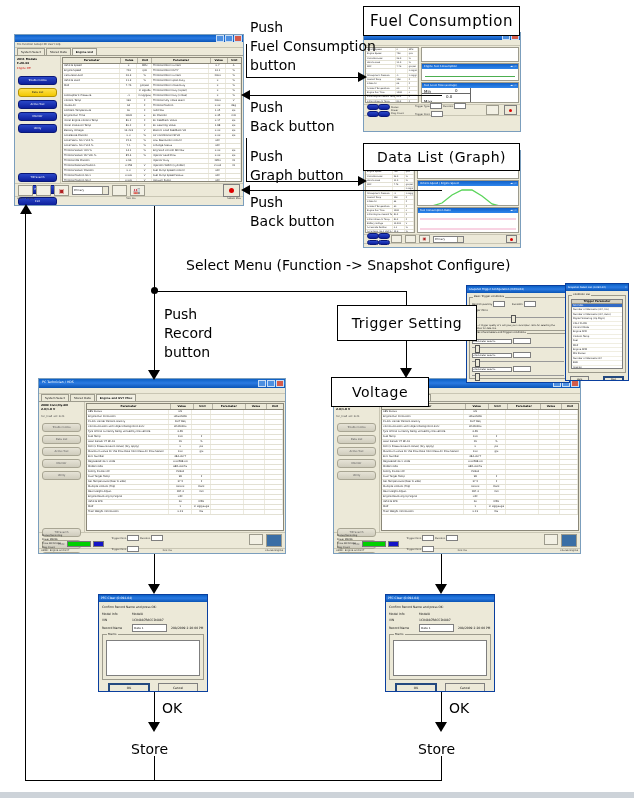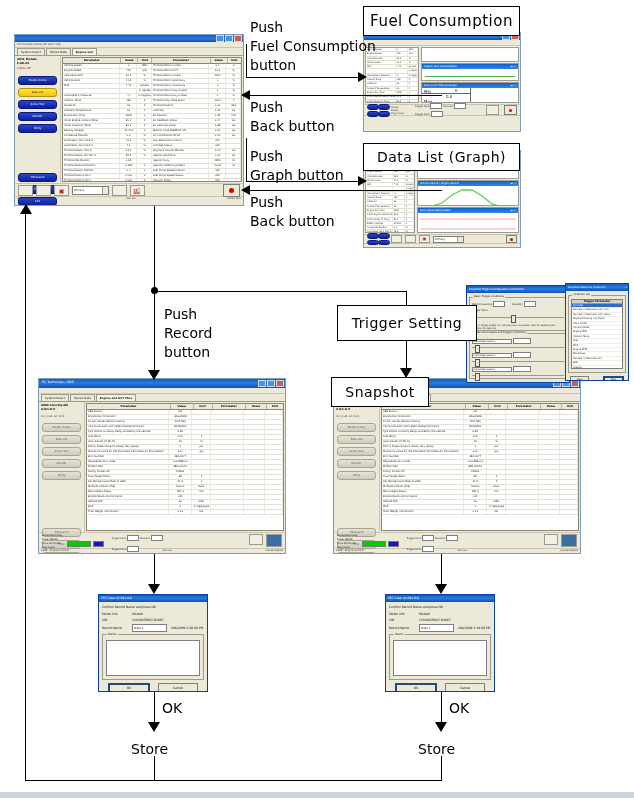--- a/index.html
+++ b/index.html
@@ -1408,35 +1408,36 @@
   <div class="ln-v" style="left:25px;top:212px;height:568px;"></div>
   <div class="arw arw-u" style="left:20px;top:204px;"></div>
 
 
   <div class="titlebox" style="left:363px;top:6px;width:155px;height:28px;font-size:15px;">Fuel Consumption</div>
 
   <div class="titlebox" style="left:363px;top:143px;width:155px;height:26px;font-size:14px;">Data List (Graph)</div>
 
   <div class="titlebox" style="left:337px;top:305px;width:138px;height:34px;font-size:14px;">Trigger Setting</div>
 
-  <div class="titlebox" style="left:331px;top:377px;width:96px;height:28px;font-size:14px;">Snapshot</div>
+  <div class="titlebox" style="left:331px;top:377px;width:96px;height:28px;font-size:14px;">Voltage</div>
 
   <div class="flowlabel" style="left:250px;top:18px;font-size:14px;">Push
 Fuel Consumption
 button</div>
 
   <div class="flowlabel" style="left:250px;top:98px;font-size:14px;">Push
 Back button</div>
 
   <div class="flowlabel" style="left:250px;top:147px;font-size:14px;">Push
 Graph button</div>
 
   <div class="flowlabel" style="left:250px;top:193px;font-size:14px;">Push
 Back button</div>
 
+  <div class="flowlabel" style="left:186px;top:256px;font-size:14px;">Select Menu (Function -&gt; Snapshot Configure)</div>
 
   <div class="flowlabel" style="left:164px;top:305px;font-size:14px;">Push
 Record
 button</div>
 
   <div class="flowlabel" style="left:162px;top:699px;font-size:14px;">OK</div>
   <div class="flowlabel" style="left:449px;top:699px;font-size:14px;">OK</div>
 
   <div class="flowlabel" style="left:131px;top:740px;font-size:14px;">Store</div>
   <div class="flowlabel" style="left:418px;top:740px;font-size:14px;">Store</div>

